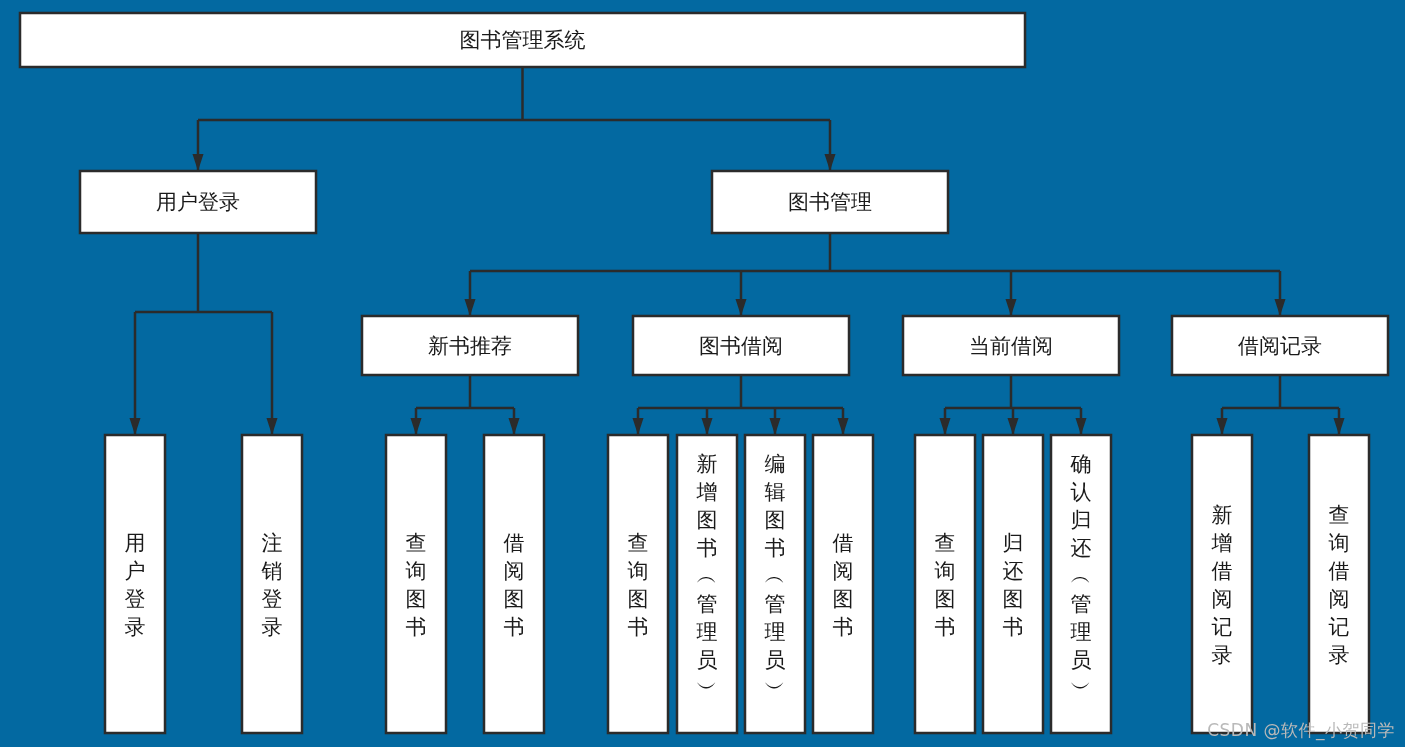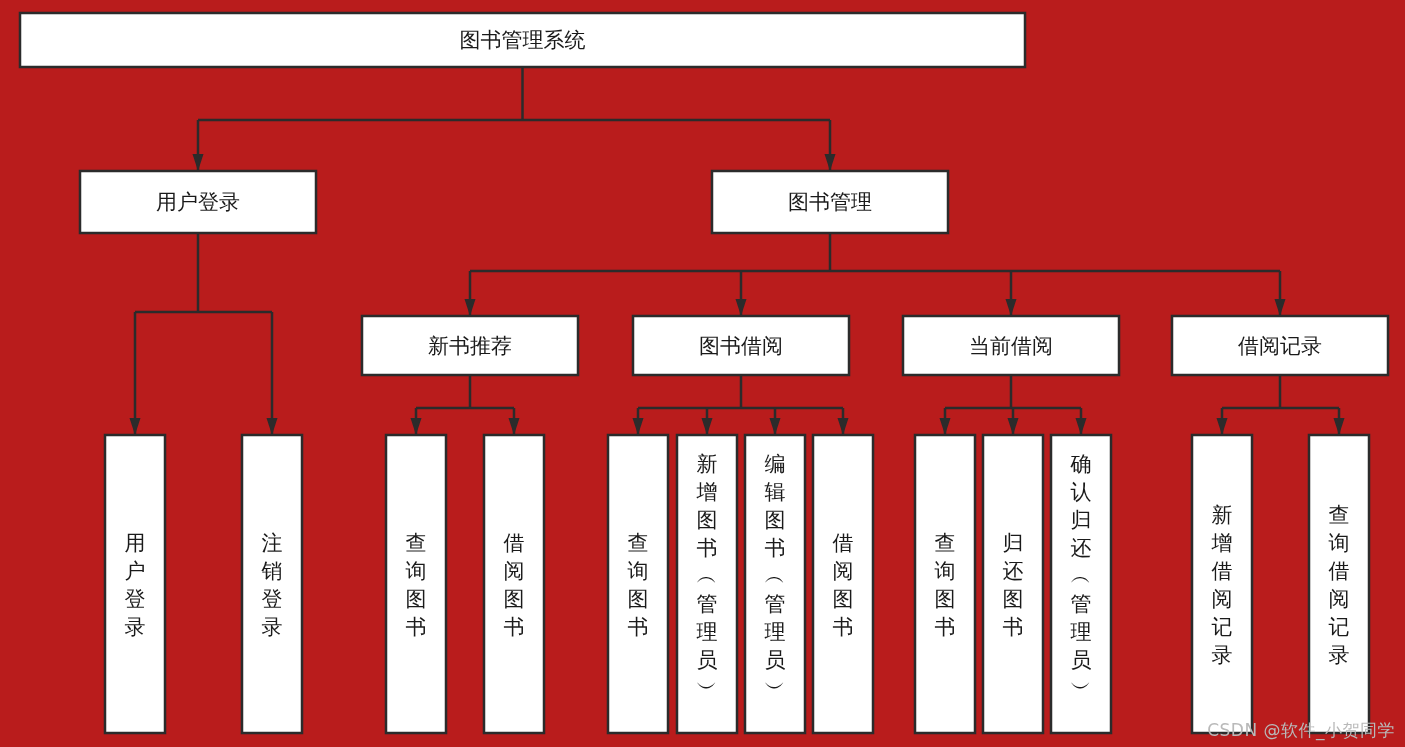--- a/index.html
+++ b/index.html
@@ -7,21 +7,21 @@
     padding: 0;
     background: #ffffff;
   }
   body {
     font-family: "DejaVu Sans", "Liberation Sans", sans-serif;
   }
   #diagram-root {
     position: relative;
     width: 1405px;
     height: 747px;
-    background: #b91c1c;
+    background: #0369a1;
     overflow: hidden;
   }
   svg.flow {
     position: absolute;
     left: 0;
     top: 0;
     width: 1405px;
     height: 747px;
   }
   .node-box {

